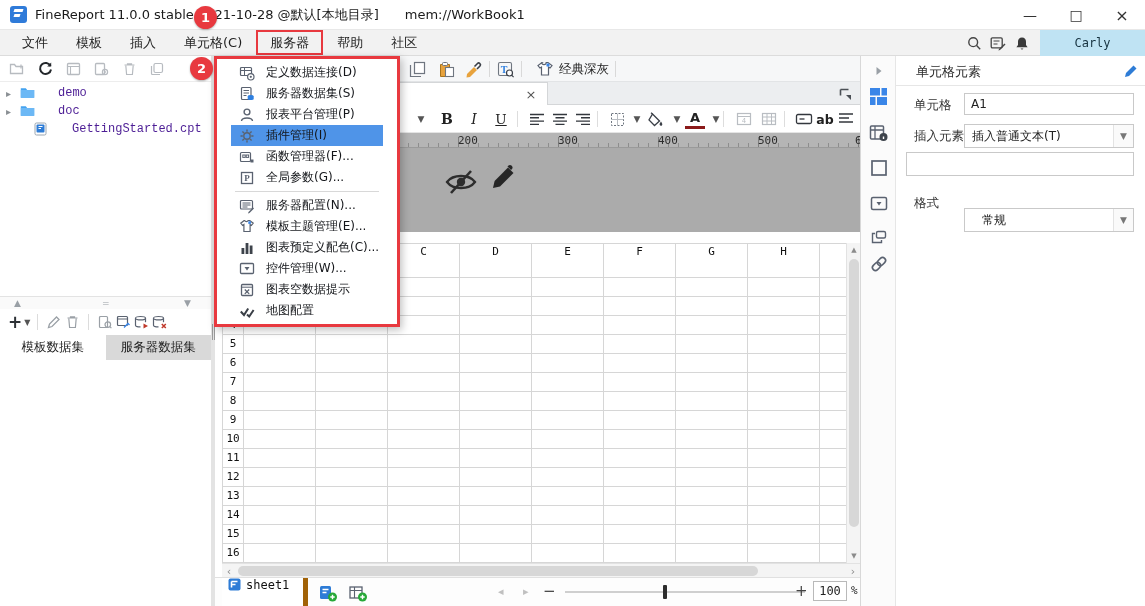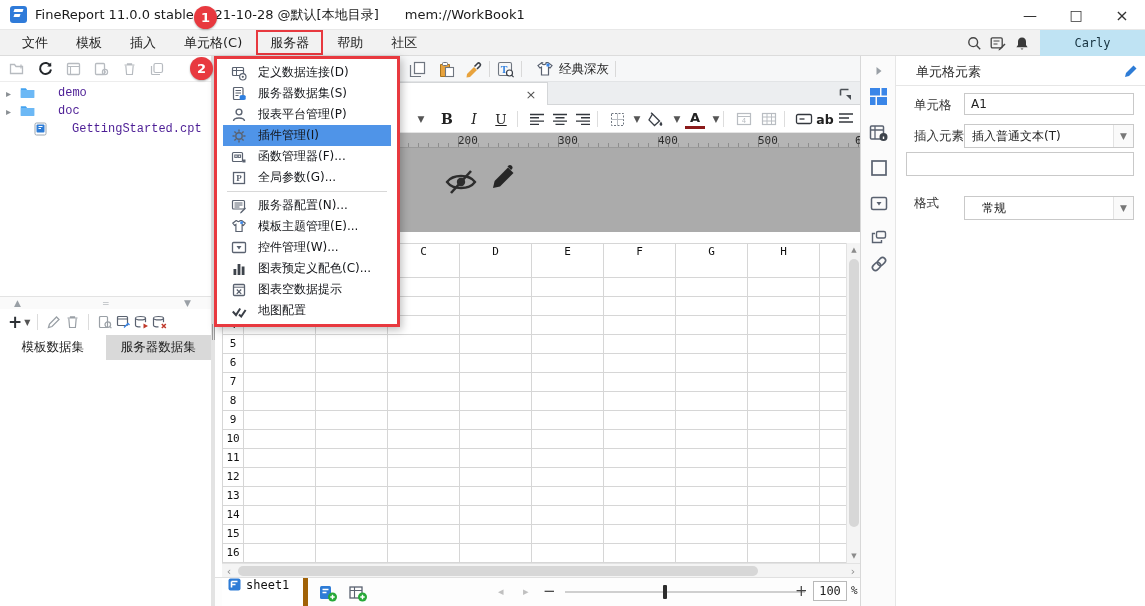--- a/index.html
+++ b/index.html
@@ -129,21 +129,21 @@
   .rinput{position:absolute;left:103px;width:170px;height:22px;border:1px solid #c9c9c9;background:#fff;
     font-size:12px;padding:0 6px;font-family:"DejaVu Sans","Liberation Sans",sans-serif;color:#222;}
   .rselect{position:absolute;left:103px;width:170px;height:24px;border:1px solid #c9c9c9;background:#fff;
     display:flex;align-items:center;padding-left:7px;font-size:12px;color:#222;}
   .rselect .chev{position:absolute;right:0;top:0;width:20px;height:22px;display:flex;align-items:center;justify-content:center;
     color:#777;font-size:9px;border-left:1px solid #e3e3e3;background:#fafafa;}
   .rwideinput{position:absolute;left:45px;top:96px;width:228px;height:24px;border:1px solid #c9c9c9;background:#fff;}
 
   
   .popup{position:absolute;left:214px;top:56px;width:186px;border:3px solid var(--red);background:#fff;
-    box-shadow:2px 3px 8px rgba(0,0,0,.25);z-index:50;padding:3px 4px;}
+    box-shadow:2px 3px 8px rgba(0,0,0,.25);z-index:50;padding:3px 12px;}
   .pmi{display:flex;align-items:center;height:21px;margin:0 2px;padding-left:6px;}
   .pmi-sel{background:var(--sel-blue);}
   .pmico{width:20px;height:16px;display:flex;align-items:center;justify-content:center;flex:0 0 20px;}
   .pml{font-size:12px;color:#14161a;margin-left:9px;white-space:nowrap;}
   .pmsep{height:1px;background:#d8d8d8;margin:3px 6px;}
 
   
   .badge{position:absolute;width:23px;height:23px;border-radius:50%;background:var(--red);color:#fff;
     display:flex;align-items:center;justify-content:center;font-size:13px;font-weight:bold;z-index:60;
     box-shadow:0 1px 2px rgba(0,0,0,.3);}
@@ -789,21 +789,21 @@
     <div class="rdivider"></div>
     <span class="rlabel2" style="top:41px;">单元格</span>
     <input class="rinput" style="top: 37px;" value="A1">
     <span class="rlabel2" style="top:72px;">插入元素</span>
     <div class="rselect" style="top:68px;">
       <span>插入普通文本(T)</span>
       <span class="chev">▼</span>
     </div>
     <input class="rwideinput" value="" style="">
     <span class="rlabel2" style="top:139px;">格式</span>
-    <div class="rselect" style="top:140px;padding-left:17px;">
+    <div class="rselect" style="top:152px;padding-left:17px;">
       <span>常规</span>
       <span class="chev">▼</span>
     </div>
   </div>
 
   <div class="popup">
       <div class="pmi">
         <span class="pmico">
           <svg width="16" height="16" viewBox="0 0 16 16">
             <rect x="1.5" y="2.5" width="11" height="8" rx="1" fill="#fff" stroke="#5a6270" stroke-width="1.2"></rect>
@@ -878,39 +878,39 @@
         <span class="pmico">
           <svg width="16" height="15" viewBox="0 0 16 15">
             <path d="M5.2 1.5L1.8 4.2l1.8 2.2 1.3-.9v7h6.2v-7l1.3.9 1.8-2.2-3.4-2.7h-1.6a2 2 0 0 1-3.6 0z" fill="#fff" stroke="#5a6270" stroke-width="1.2"></path>
             <rect x="9.3" y="2.3" width="2.6" height="2.6" fill="#3a86e8"></rect>
           </svg>
         </span>
         <span class="pml">模板主题管理(E)...</span>
       </div>
       <div class="pmi">
         <span class="pmico">
-          <svg width="16" height="15" viewBox="0 0 16 15">
-            <rect x="1.5" y="2.5" width="13" height="10" rx="1" fill="none" stroke="#5a6270" stroke-width="1.3"></rect>
-            <path d="M8 9.5L5.5 6h5z" fill="#5a6270"></path>
-          </svg>
-        </span>
-        <span class="pml">控件管理(W)...</span>
-      </div>
-      <div class="pmi">
-        <span class="pmico">
           <svg width="16" height="16" viewBox="0 0 16 16">
             <rect x="2.5" y="8" width="2.8" height="6" fill="#3d434b"></rect>
             <rect x="6.6" y="3" width="2.8" height="11" fill="#3d434b"></rect>
             <rect x="10.7" y="5.5" width="2.8" height="8.5" fill="#3d434b"></rect>
           </svg>
         </span>
         <span class="pml">图表预定义配色(C)...</span>
       </div>
       <div class="pmi">
         <span class="pmico">
+          <svg width="16" height="15" viewBox="0 0 16 15">
+            <rect x="1.5" y="2.5" width="13" height="10" rx="1" fill="none" stroke="#5a6270" stroke-width="1.3"></rect>
+            <path d="M8 9.5L5.5 6h5z" fill="#5a6270"></path>
+          </svg>
+        </span>
+        <span class="pml">控件管理(W)...</span>
+      </div>
+      <div class="pmi">
+        <span class="pmico">
           <svg width="16" height="16" viewBox="0 0 16 16">
             <rect x="2.5" y="2.5" width="11" height="11" rx="1" fill="none" stroke="#5a6270" stroke-width="1.3"></rect>
             <path d="M2.5 5.2h11" stroke="#5a6270" stroke-width="1"></path>
             <path d="M5.8 7.5l4.4 4.4M10.2 7.5l-4.4 4.4" stroke="#5a6270" stroke-width="1.3"></path>
           </svg>
         </span>
         <span class="pml">图表空数据提示</span>
       </div>
       <div class="pmi">
         <span class="pmico">

